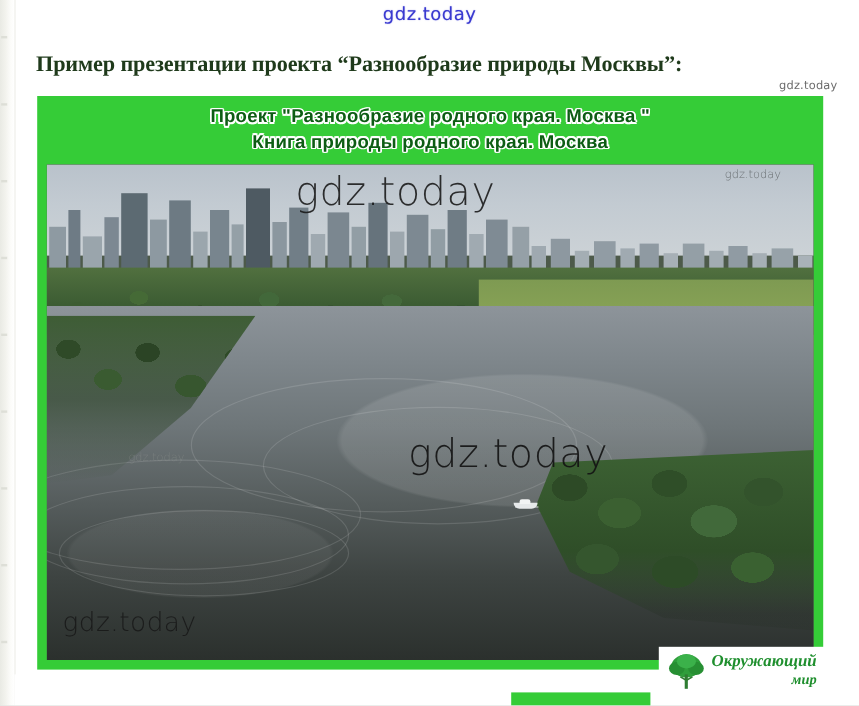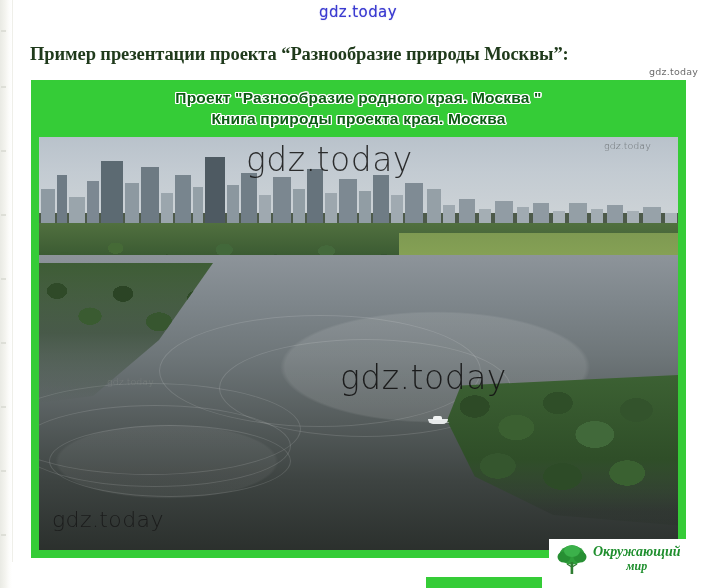--- a/index.html
+++ b/index.html
@@ -261,21 +261,21 @@
   }
   .logo-tree { width: 34px; height: 34px; flex: 0 0 34px; margin-left: 6px; }
   .logo-text {
     font-family: "Liberation Serif", serif;
     font-style: italic;
     font-weight: bold;
     color: #1f8f2e;
     font-size: 14px;
     line-height: 14px;
     margin-left: 4px;
-    text-align: center;
+    text-align: right;
   }
   .logo-text .l2 { display:block; font-size:12px; }
 
   
   .bottom-bar {
     position: absolute;
     left: 426px; top: 577px;
     width: 116px; height: 11px;
     background: #35cc37;
   }
@@ -303,21 +303,21 @@
 
 <div class="top-brand">gdz.today</div>
 
 <div class="heading">Пример презентации проекта “Разнообразие природы Москвы”:</div>
 <div class="heading-wm">gdz.today</div>
 
 <div class="slide">
 
   <div class="slide-title">
     <span>Проект "Разнообразие родного края. Москва "</span>
-    <span class="l2">Книга природы проекта края. Москва</span>
+    <span class="l2">Книга природы родного края. Москва</span>
   </div>
 
   <div class="photo">
 
     <div class="layer sky"></div>
 
     <div class="city">
       <div class="bld" style="left:2px;  width:14px; height:44px; background:#8e9aa2;"></div>
       <div class="bld" style="left:18px; width:10px; height:58px; background:#6e7b85;"></div>
       <div class="bld" style="left:30px; width:16px; height:36px; background:#9aa5ac;"></div>

